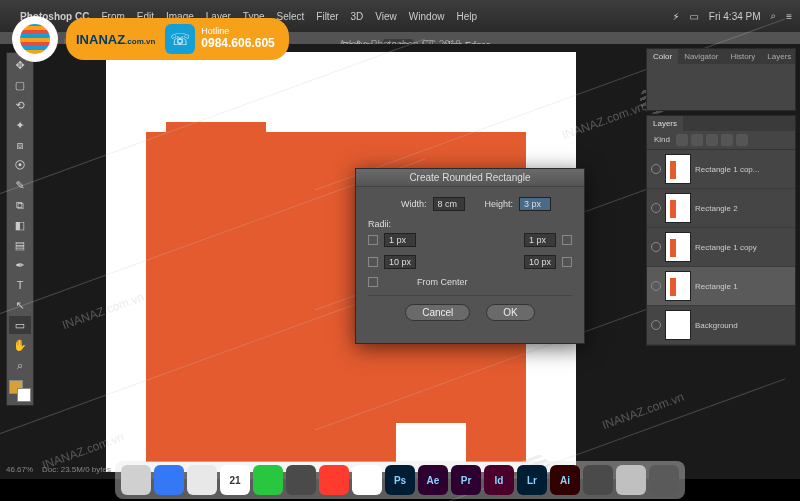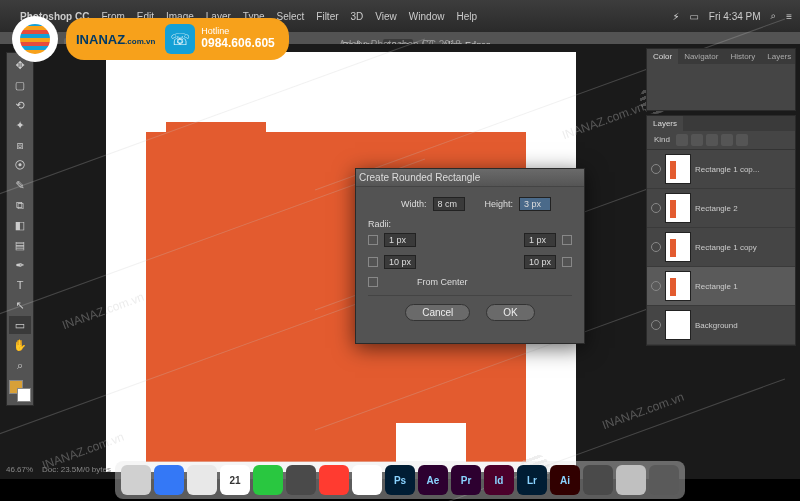--- a/index.html
+++ b/index.html
@@ -34,21 +34,21 @@
 .orange-shape::after { content: ""; position: absolute; right: 60px; bottom: -1px; width: 70px; height: 40px; background: #fff; }
 .tab-top { position: absolute; left: 20px; top: -10px; width: 100px; height: 12px; background: #e35b2f; }
 
 
 .wm-text { position: absolute; color: rgba(200,200,200,0.35); font-size: 12px; transform: rotate(-20deg); pointer-events: none; white-space: nowrap; }
 .wm-line { position: absolute; width: 500px; height: 1px; background: rgba(200,200,200,0.25); transform: rotate(-20deg); pointer-events: none; }
 .wm-logo { position: absolute; width: 30px; height: 30px; border-radius: 50%; background: repeating-linear-gradient(0deg, rgba(200,200,200,0.3) 0 3px, transparent 3px 6px); transform: rotate(-20deg); pointer-events: none; }
 
 
 .dialog { position: absolute; left: 355px; top: 168px; width: 230px; background: #535353; border: 1px solid #2a2a2a; box-shadow: 0 4px 20px rgba(0,0,0,0.6); color: #ddd; font-size: 10px; }
-.dialog-title { background: linear-gradient(#6a6a6a,#555); text-align: left; padding: 3px; font-size: 10px; border-bottom: 1px solid #444; }
+.dialog-title { background: linear-gradient(#6a6a6a,#555); text-align: center; padding: 3px; font-size: 10px; border-bottom: 1px solid #444; }
 .dialog-body { padding: 10px 12px; }
 .drow { display: flex; align-items: center; gap: 6px; margin-bottom: 8px; }
 .drow label { font-size: 9px; margin-left: 33px; }
 .dinput { background: #3a3a3a; border: 1px solid #222; color: #ddd; font-size: 9px; padding: 1px 4px; width: 32px; }
 .dinput.sel { background: #4a6a8a; }
 .sec-label { font-size: 9px; margin: 6px 0 4px; }
 .link-icon { width: 10px; height: 10px; border: 1px solid #888; }
 .chk { width: 10px; height: 10px; border: 1px solid #888; display: inline-block; }
 .dialog-buttons { display: flex; justify-content: center; gap: 16px; padding: 8px 0 12px; border-top: 1px solid #444; margin-top: 6px; }
 .dbtn { background: #6a6a6a; border: 1px solid #333; border-radius: 10px; padding: 2px 16px; color: #eee; font-size: 10px; cursor: pointer; }

